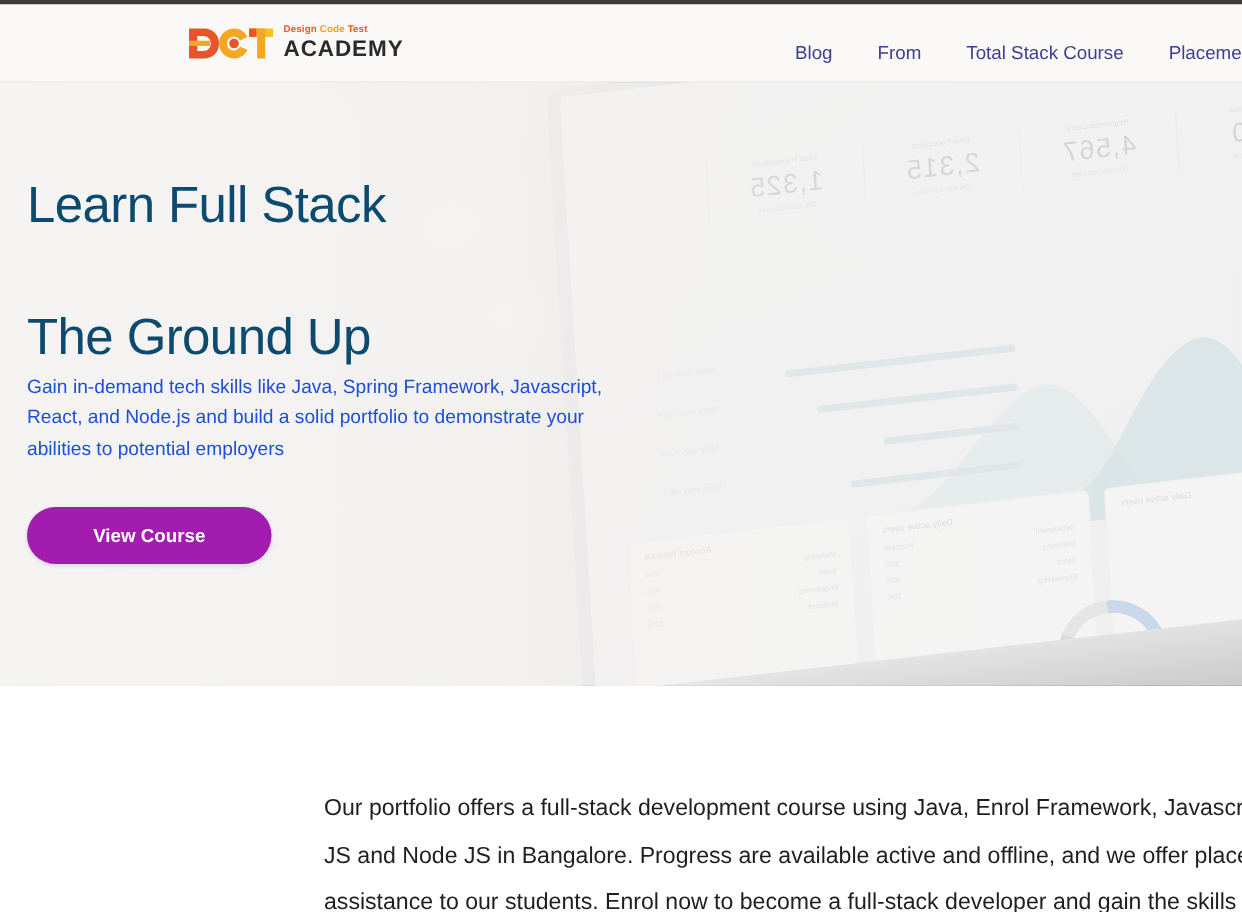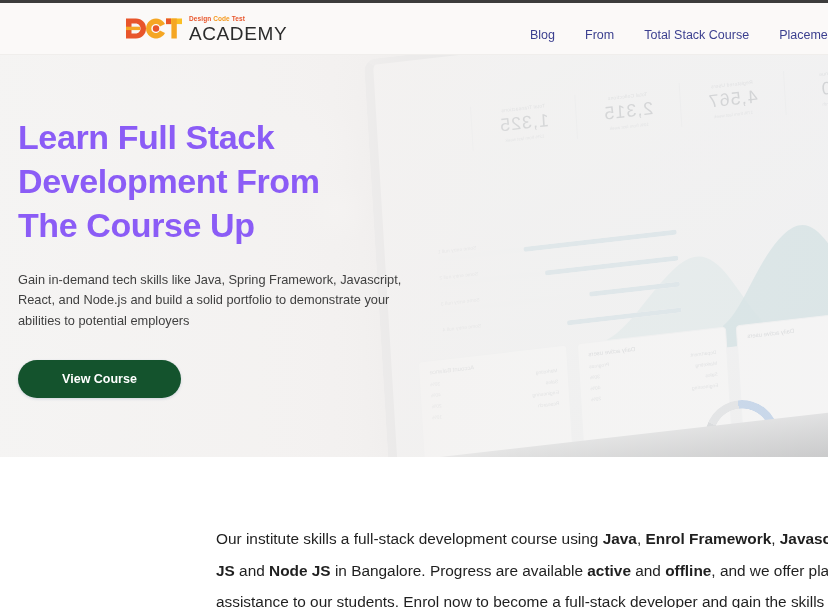--- a/index.html
+++ b/index.html
@@ -34,21 +34,21 @@
   .logo-mark svg { display:block; }
   .logo-text-block { display:flex; flex-direction:column; line-height:1; }
   .logo-tag {
     font-size:6.5px; font-weight:700; color:#e8552b;
     letter-spacing:.1px; margin-bottom:1.5px; white-space:nowrap;
   }
   .logo-tag .c1{ color:#e8552b; }
   .logo-tag .c2{ color:#f59a1e; }
   .logo-tag .c3{ color:#e8552b; }
   .logo-name {
-    font-size:19px; font-weight:400; color:#2b2b2b;
+    font-size:15px; font-weight:700; color:#2b2b2b;
     letter-spacing:.6px; white-space:nowrap;
   }
   .nav-links {
     position:absolute; left:530px; top:50%;
     transform:translateY(-50%);
     display:flex; align-items:center; gap:30px;
     white-space:nowrap;
   }
   .nav-link {
     font-size:12.5px; color:#3b3f8f; text-decoration:none;
@@ -186,53 +186,52 @@
         rgba(242,241,240,.76) 520px,
         rgba(242,241,241,.72) 828px);
   }
 
   .hero-content {
     position:absolute; left:18px; top:60px;
     width:430px; z-index:5;
   }
   .hero-title {
     font-size:34px; line-height:1.30;
-    font-weight:700; color:#8b5cf6;
+    font-weight:400; color:#0c4a6e;
     letter-spacing:-.4px;
   }
   .hero-sub {
-    margin-top:22px;
-    font-size:12.8px; line-height:1.63; color:#404040;
+    font-size:12.8px; line-height:1.63; color:#1d4ed8;
     max-width:412px;
   }
   .cta {
     margin-top:28px;
     display:inline-flex; align-items:center; justify-content:center;
     width:163px; height:38px;
-    background:#14532d; color:#ffffff;
+    background:#a21caf; color:#ffffff;
     border-radius:19px; border:none;
     font-size:12.5px; font-weight:700;
     font-family:"Liberation Sans", sans-serif;
     cursor:pointer;
     box-shadow:0 1px 3px rgba(40,70,130,.18);
   }
 
   
   .body-section {
     width:100%; background:#ffffff;
     padding-top:66px;
   }
   .body-copy {
     margin-left:216px;
     width:760px;
     font-size:15.4px; line-height:2.05;
     color:#1f1f1f;
     white-space:nowrap;
   }
-  .body-copy b { font-weight:700; }
+  .body-copy b { font-weight:400; }
 </style>
 </head>
 <body>
 
 <div class="top-strip"></div>
 
 <header class="navbar">
 
   <div class="logo-wrap">
     <span class="logo-mark">
@@ -391,27 +390,27 @@
     <div class="donut"></div>
 
     <div class="device-base"></div>
   </div>
 
   <div class="hero-wash"></div>
 
   <div class="hero-content">
     <h1 class="hero-title">
       <span>Learn Full Stack</span><br>
-      <span>Development From</span><br>
-      <span>The Course Up</span>
+      <br>
+      <span>The Ground Up</span>
     </h1>
     <p class="hero-sub">Gain in-demand tech skills like Java, Spring Framework, Javascript, React, and Node.js and build a solid portfolio to demonstrate your abilities to potential employers</p>
     <button class="cta">View Course</button>
   </div>
 </section>
 
 <section class="body-section">
   <div class="body-copy">
-    <div id="p-line-0"><span>Our institute skills a full-stack development course using </span><b>Java</b><span>, </span><b>Enrol Framework</b><span>, </span><b>Javascript</b></div>
+    <div id="p-line-0"><span>Our portfolio offers a full-stack development course using </span><b>Java</b><span>, </span><b>Enrol Framework</b><span>, </span><b>Javascript</b></div>
     <div id="p-line-1"><b>JS</b><span> and </span><b>Node JS</b><span> in Bangalore. Progress are available </span><b>active</b><span> and </span><b>offline</b><span>, and we offer placement</span></div>
     <div id="p-line-2"><span>assistance to our students. Enrol now to become a full-stack developer and gain the skills</span></div>
   </div>
 </section>
 
 </body></html>

